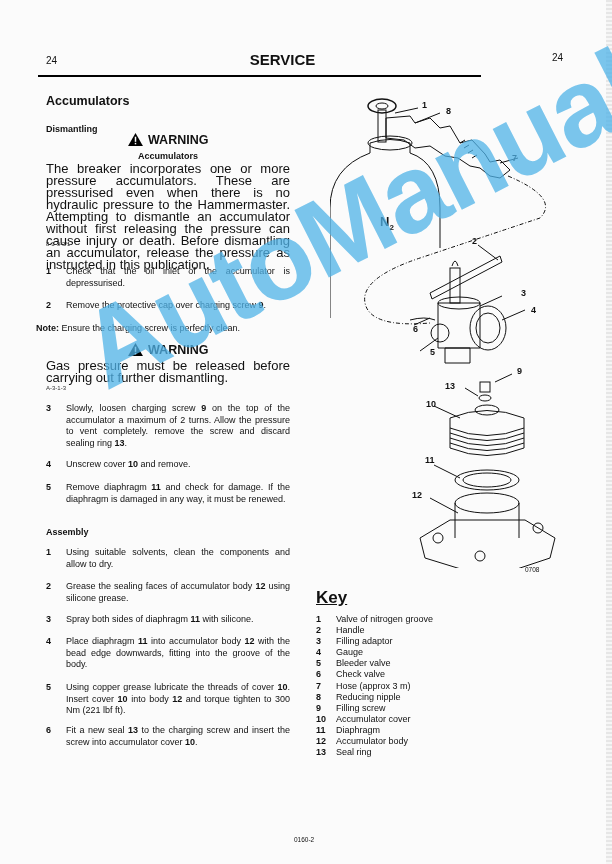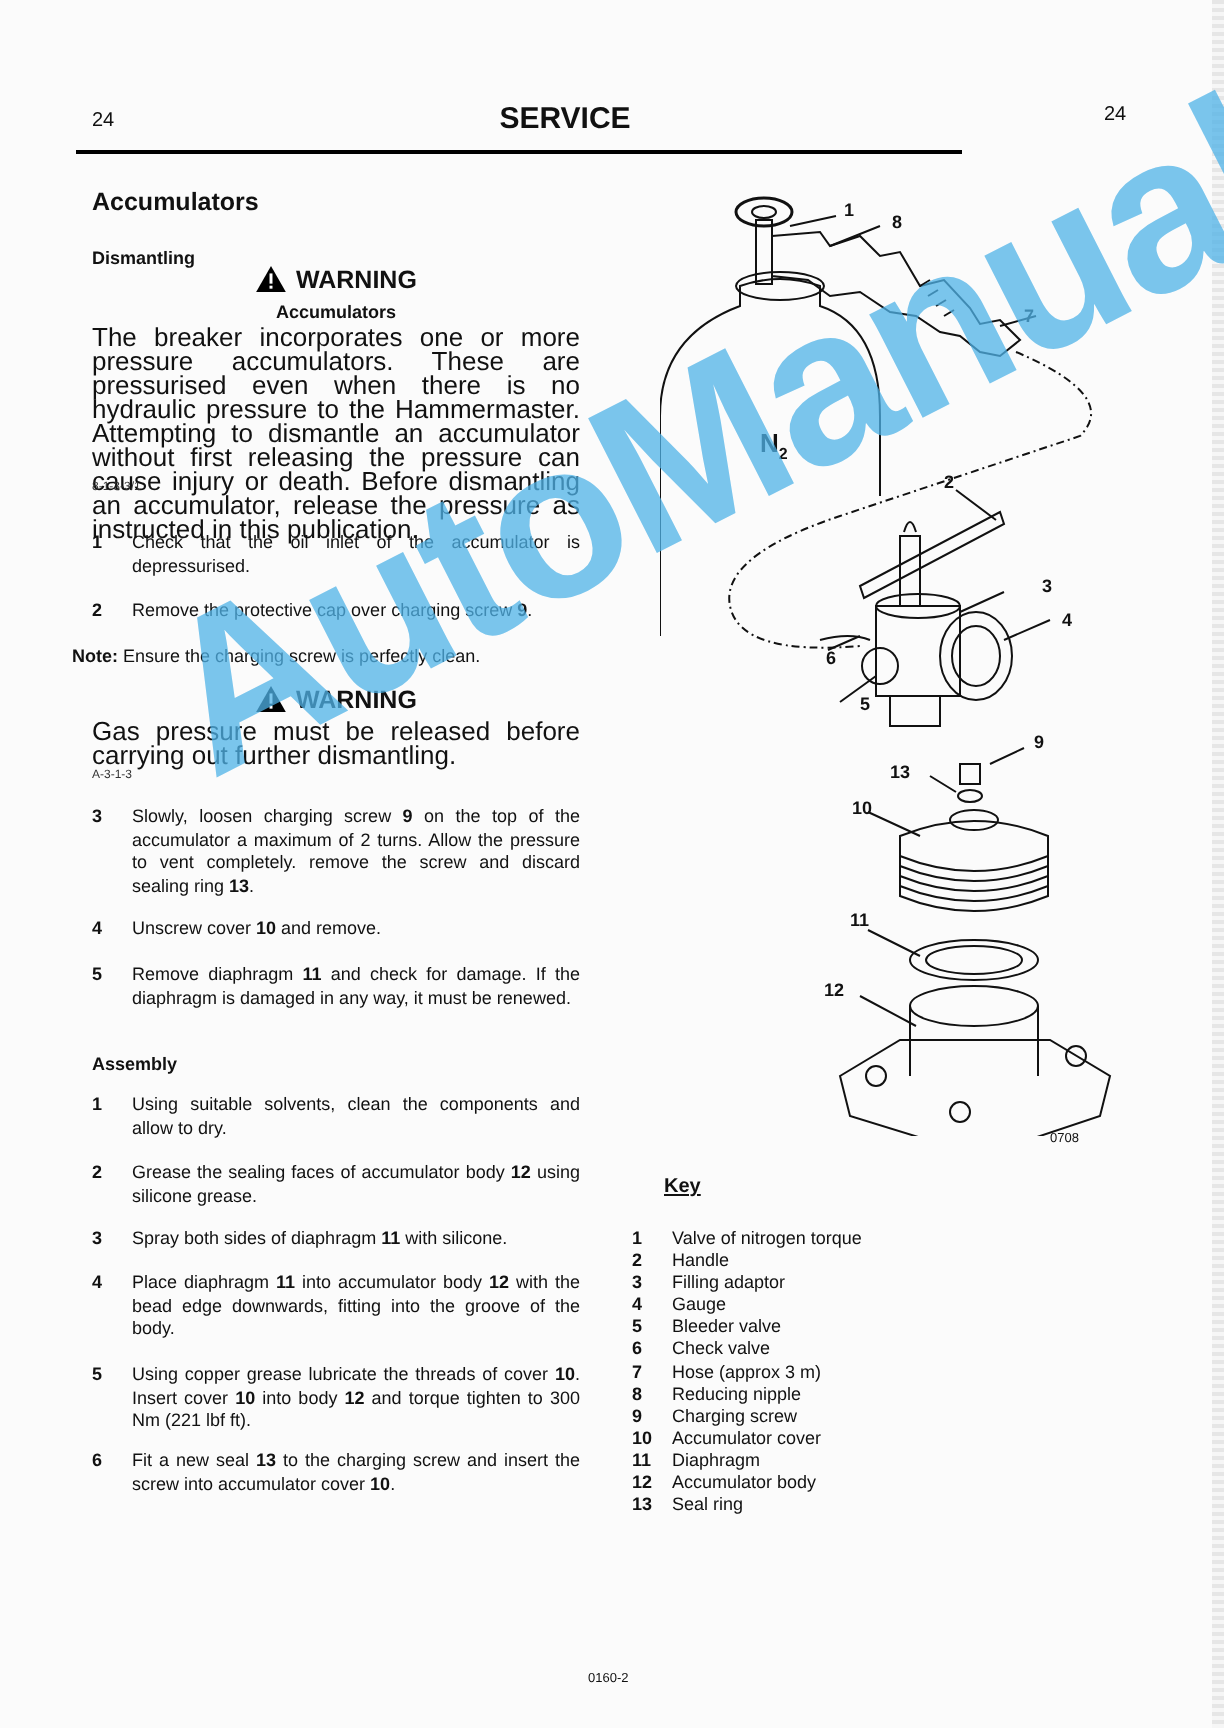--- a/index.html
+++ b/index.html
@@ -15,21 +15,21 @@
   .warn { position:absolute; font-weight:bold; font-size:12.5px; display:flex; align-items:flex-start; gap:5px; }
   .warn svg { width:15px; height:13px; }
   .warn-sub { position:absolute; left:46px; width:244px; text-align:center; font-weight:bold; font-size:9px; }
   .warn-body { position:absolute; left:46px; width:244px; font-weight:normal; font-size:13px; line-height:12px; text-align:justify; text-align-last:left; }
   .ref { position:absolute; left:46px; font-size:6px; color:#333; }
   .step { position:absolute; left:46px; width:244px; font-size:9px; line-height:11.5px; display:flex; }
   .step .n { width:20px; flex:none; font-weight:bold; }
   .step .t { flex:1; text-align:justify; text-align-last:left; }
   .step b { font-weight:bold; }
   .note { position:absolute; left:36px; top:323px; font-size:9px; }
-  .key-title { position:absolute; left:332px; top:588px; font-weight:bold; font-size:10px;text-decoration:underline; }
+  .key-title { position:absolute; left:316px; top:588px; font-weight:bold; font-size:17px;text-decoration:underline; }
   .key-list { position:absolute; left:316px; top:614px; font-size:9px; line-height:11.1px; }
   .key-row { display:flex; }
   .key-row .kn { width:20px; font-weight:bold; }
   .fig-code { position:absolute; left:525px; top:566px; font-size:6.5px; }
   .footer { position:absolute; left:294px; top:836px; font-size:6.5px; }
   .diagram { position:absolute; left:330px; top:88px; width:240px; height:480px; }
   .watermark { position:absolute; left:60px; top:300px; font-size:110px; font-weight:bold; color:#4fb3e8;
                opacity:0.75; transform:rotate(-27deg); transform-origin:left top; white-space:nowrap;
                pointer-events:none; letter-spacing:-2px; }
 </style>
@@ -184,21 +184,21 @@
     <div style="position: absolute; font-size: 9px; font-weight: bold; left: 426px; top: 399px;">10</div>
     <div style="position: absolute; font-size: 9px; font-weight: bold; left: 425px; top: 455px;">11</div>
     <div style="position: absolute; font-size: 9px; font-weight: bold; left: 412px; top: 490px;">12</div>
   </div>
 <div class="fig-code">0708</div>
 
 <div class="key-title">Key</div>
 <div class="key-list" id="key-list">
     <div class="key-row">
       <span class="kn">1</span>
-      <span>Valve of nitrogen torque</span>
+      <span>Valve of nitrogen groove</span>
     </div>
     <div class="key-row">
       <span class="kn">2</span>
       <span>Handle</span>
     </div>
     <div class="key-row">
       <span class="kn">3</span>
       <span>Filling adaptor</span>
     </div>
     <div class="key-row">
@@ -216,21 +216,21 @@
     <div class="key-row">
       <span class="kn">7</span>
       <span>Hose (approx 3 m)</span>
     </div>
     <div class="key-row">
       <span class="kn">8</span>
       <span>Reducing nipple</span>
     </div>
     <div class="key-row">
       <span class="kn">9</span>
-      <span>Charging screw</span>
+      <span>Filling screw</span>
     </div>
     <div class="key-row">
       <span class="kn">10</span>
       <span>Accumulator cover</span>
     </div>
     <div class="key-row">
       <span class="kn">11</span>
       <span>Diaphragm</span>
     </div>
     <div class="key-row">

